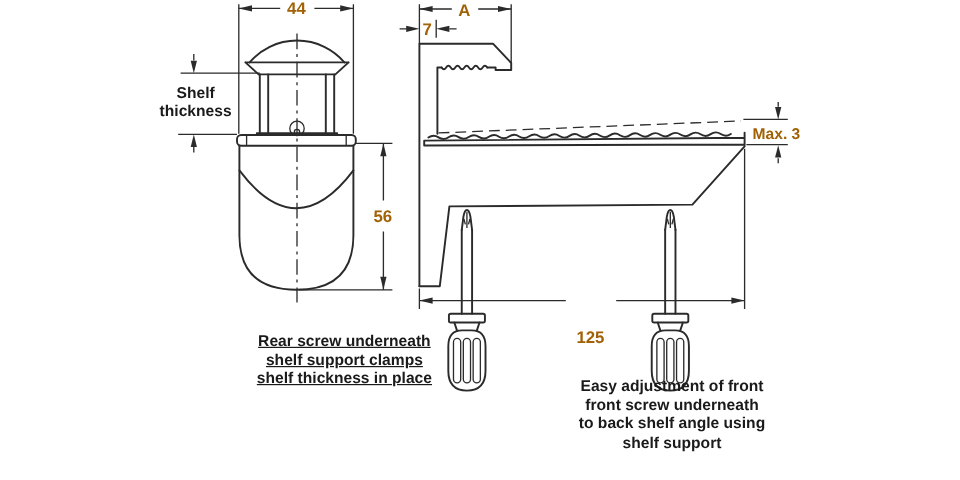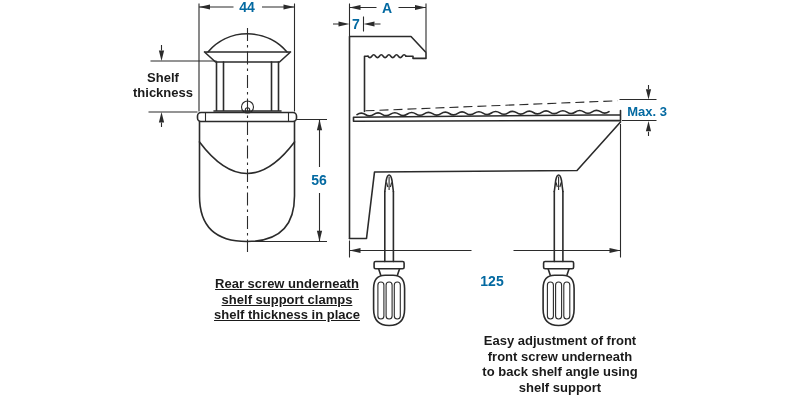--- a/index.html
+++ b/index.html
@@ -1,20 +1,20 @@
 <!DOCTYPE html>
 <html><head>
 <meta charset="utf-8">
 <style>
   html,body{margin:0;padding:0;}
   body{font-family:"Liberation Sans", sans-serif; background:#fff;}
   #stage{position:relative; width:800px; height:400px; background:#fff; overflow:hidden;}
   #drawing{position:absolute; left:0; top:0;}
   .dim-label{position:absolute; transform:translate(-50%,-50%); font-weight:bold;
-             font-size:14px; color:#0369a1; white-space:nowrap; line-height:1;}
+             font-size:14px; color:#a16207; white-space:nowrap; line-height:1;}
   .small-label{font-size:13px;}
   .label-block{position:absolute; transform:translateX(-50%); text-align:center;
                font-weight:bold; font-size:13px; line-height:15.5px; color:#1a1a1a; white-space:nowrap;}
   .st-block{position:absolute; transform:translateX(-50%); text-align:center;
             font-weight:bold; font-size:13px; line-height:14.5px; color:#1a1a1a; white-space:nowrap;}
   svg .ln{stroke:#2b2b2b; stroke-width:1.6; fill:none; stroke-linejoin:round; stroke-linecap:round;}
   svg .thin{stroke:#2b2b2b; stroke-width:1.1; fill:none;}
   svg .ah{fill:#2b2b2b; stroke:none;}
 </style>
 </head>
@@ -146,20 +146,20 @@
   <div class="dim-label small-label" style="left:647px; top:111px;">Max. 3</div>
 
   <div class="dim-label" style="left:492px; top:250px;margin-top:31px;">125</div>
 
   <div class="label-block" style="left:287px; top:276px;text-decoration:underline;">
     <div>Rear screw underneath</div>
     <div>shelf support clamps</div>
     <div>shelf thickness in place</div>
   </div>
 
-  <div class="label-block" style="left:560px; top:333px;">
+  <div class="label-block" style="left:560px; top:314px;">
     <div>Easy adjustment of front</div>
     <div>front screw underneath</div>
     <div>to back shelf angle using</div>
     <div>shelf support</div>
   </div>
 
 </div>
 
 </body></html>

